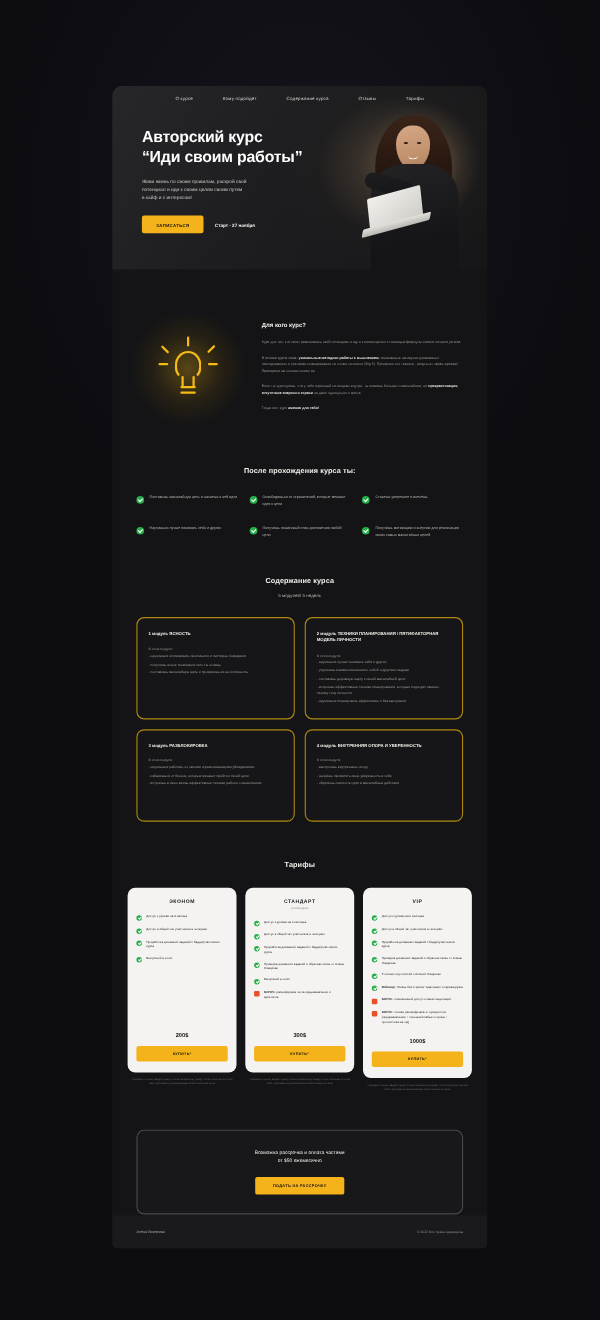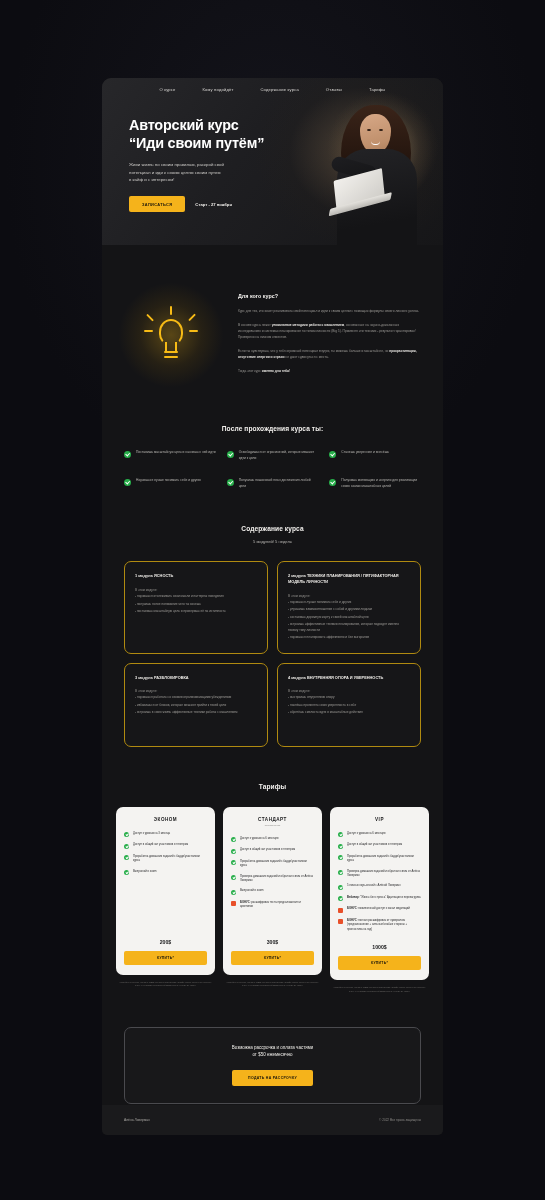--- a/index.html
+++ b/index.html
@@ -263,21 +263,21 @@
         <div class="p-body"></div>
         <div class="p-arm"></div>
         <div class="p-laptop">
           <div class="p-lid"></div>
           <div class="p-base"></div>
         </div>
       </div>
 
       <div class="hero-copy">
         <h1 class="hero-title">Авторский курс
-“Иди своим путём”</h1>
+“Иди своим работы”</h1>
         <p class="hero-sub">Живи жизнь по своим правилам, раскрой свой
 потенциал и иди к своим целям своим путем
 в кайф и с интересом!</p>
         <div class="hero-cta">
           <button class="btn-yellow">ЗАПИСАТЬСЯ</button>
           <span class="hero-start">Старт - 27 ноября</span>
         </div>
       </div>
     </section>
 

